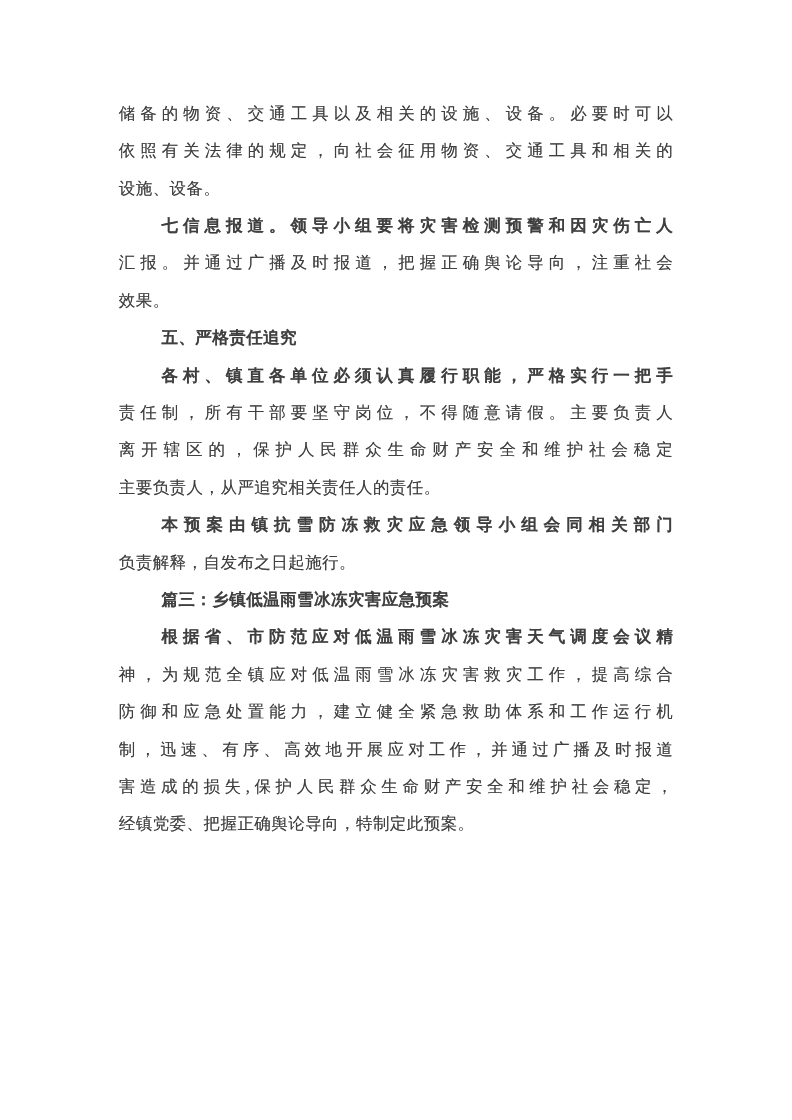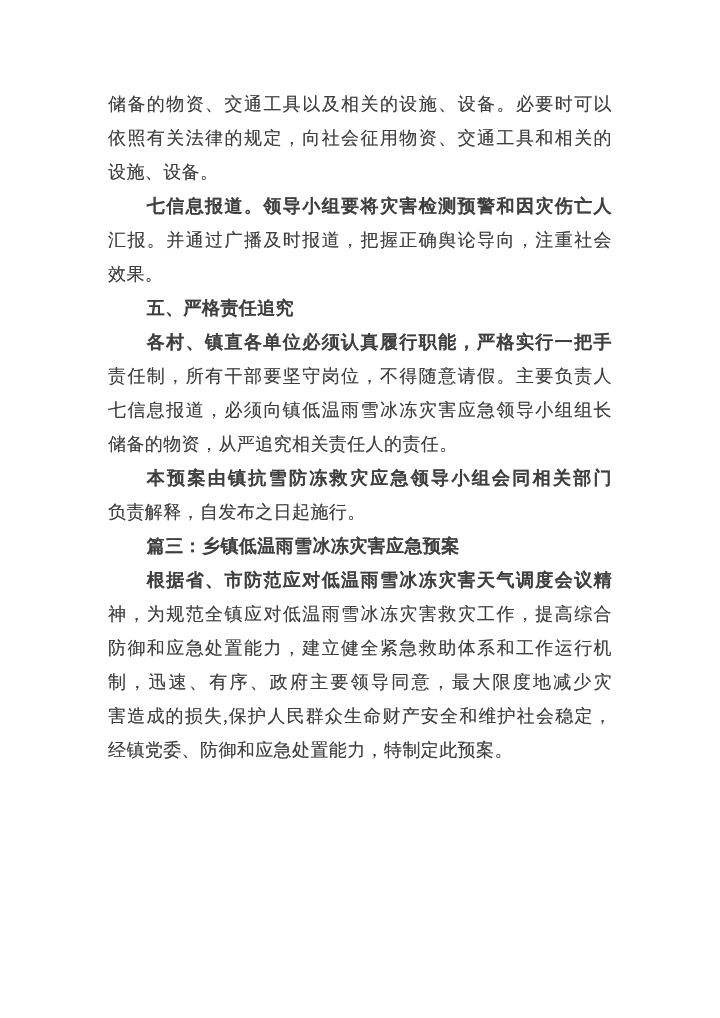--- a/index.html
+++ b/index.html
@@ -17,21 +17,21 @@
   }
   .text-block {
     position: absolute;
     left: 108px;
     top: 87px;
     width: 504px;
   }
   .line {
     height: 34px;
     line-height: 34px;
-    font-size: 18px;
+    font-size: 15px;
     letter-spacing: 0.4px;
     white-space: nowrap;
     font-weight: 400;
     text-shadow: 0 0 0.5px rgba(70,70,70,0.55);
   }
   .line.justify {
     text-align: justify;
     text-align-last: justify;
   }
   .line.indent {
@@ -47,25 +47,25 @@
 
   <div class="line justify">储备的物资、交通工具以及相关的设施、设备。必要时可以</div>
       <div class="line justify">依照有关法律的规定，向社会征用物资、交通工具和相关的</div>
       <div class="line">设施、设备。</div>
       <div class="line indent justify">七信息报道。领导小组要将灾害检测预警和因灾伤亡人</div>
       <div class="line justify">汇报。并通过广播及时报道，把握正确舆论导向，注重社会</div>
       <div class="line">效果。</div>
       <div class="line indent">五、严格责任追究</div>
       <div class="line indent justify">各村、镇直各单位必须认真履行职能，严格实行一把手</div>
       <div class="line justify">责任制，所有干部要坚守岗位，不得随意请假。主要负责人</div>
-      <div class="line justify">七信息报道，必须向镇低温雨雪冰冻灾害应急领导小组组长</div>
-      <div class="line">储备的物资，从严追究相关责任人的责任。</div>
+      <div class="line justify">离开辖区的，保护人民群众生命财产安全和维护社会稳定</div>
+      <div class="line">主要负责人，从严追究相关责任人的责任。</div>
       <div class="line indent justify">本预案由镇抗雪防冻救灾应急领导小组会同相关部门</div>
       <div class="line">负责解释，自发布之日起施行。</div>
       <div class="line indent">篇三：乡镇低温雨雪冰冻灾害应急预案</div>
       <div class="line indent justify">根据省、市防范应对低温雨雪冰冻灾害天气调度会议精</div>
       <div class="line justify">神，为规范全镇应对低温雨雪冰冻灾害救灾工作，提高综合</div>
       <div class="line justify">防御和应急处置能力，建立健全紧急救助体系和工作运行机</div>
-      <div class="line justify">制，迅速、有序、政府主要领导同意，最大限度地减少灾</div>
+      <div class="line justify">制，迅速、有序、高效地开展应对工作，并通过广播及时报道</div>
       <div class="line justify">害造成的损失,保护人民群众生命财产安全和维护社会稳定，</div>
-      <div class="line">经镇党委、防御和应急处置能力，特制定此预案。</div>
+      <div class="line">经镇党委、把握正确舆论导向，特制定此预案。</div>
     </div>
 </div>
 
 </body></html>

